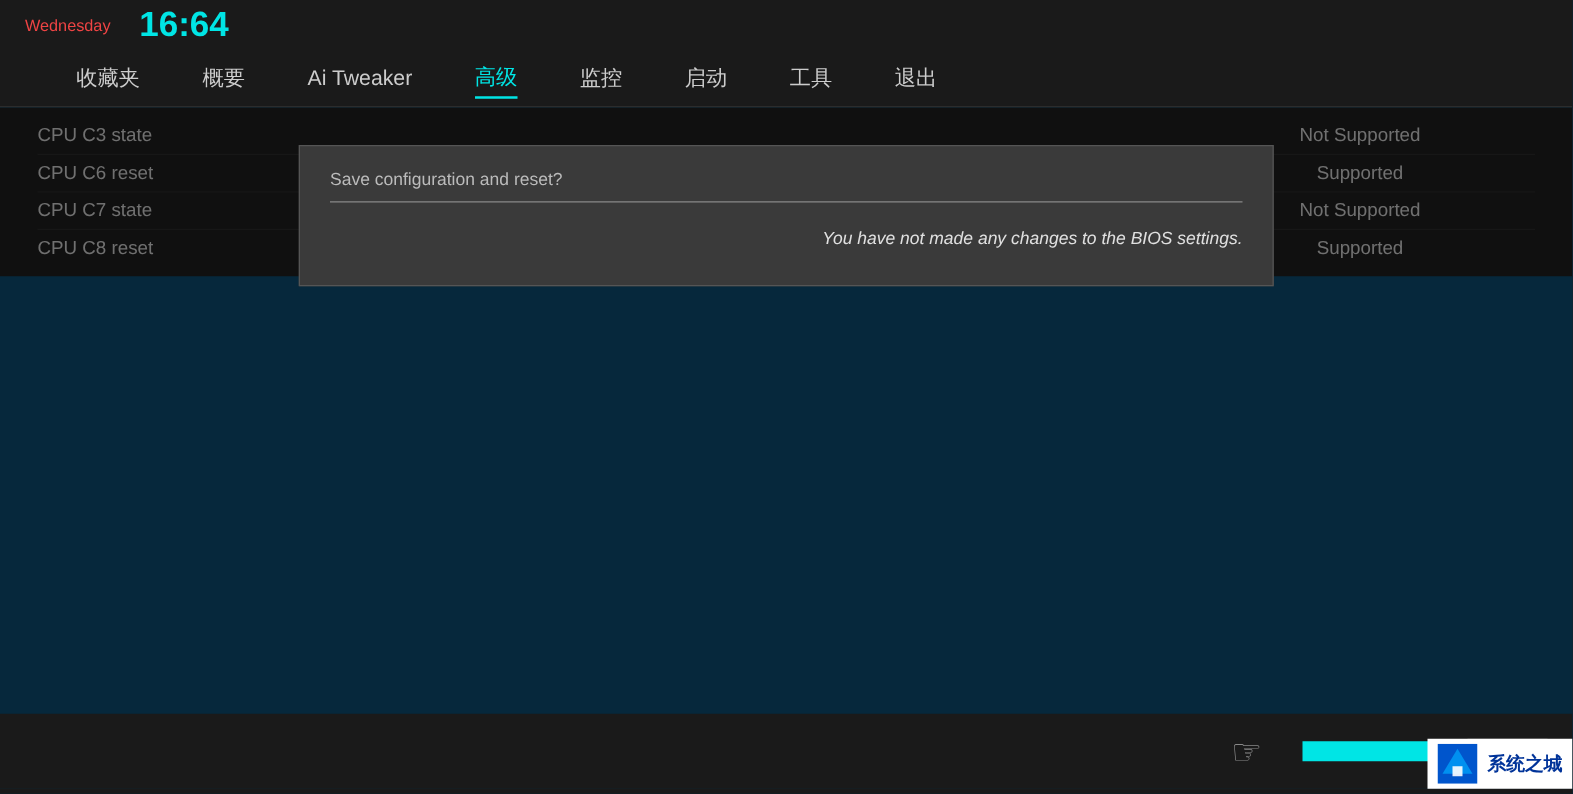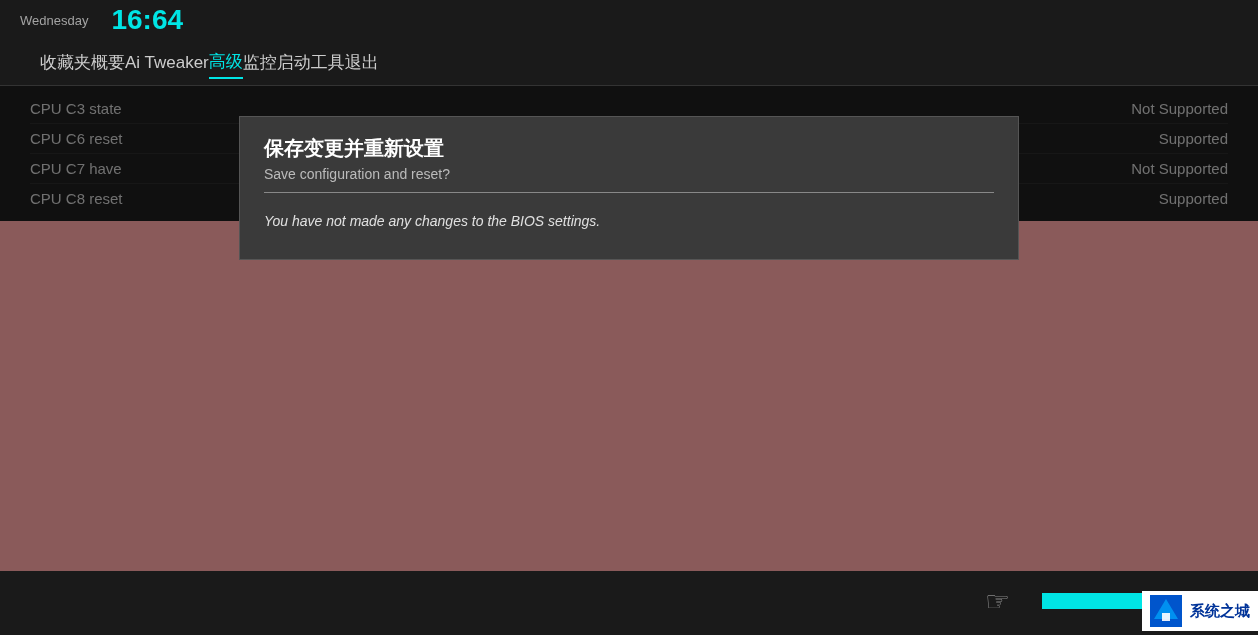--- a/index.html
+++ b/index.html
@@ -20,49 +20,50 @@
       gap: 8px;
     }
     .time-display {
       color: #00e5e5;
       font-size: 28px;
       font-weight: bold;
       font-family: 'Arial Black', sans-serif;
       margin-left: 11px;
     }
     .day-label {
-      color: #a3a3a3;
+      color: #ef4444;
       font-size: 13px;
       margin-right: 4px;
     }
 
     
     .nav-bar {
       background: #1a1a1a;
       display: flex;
       align-items: center;
-      padding: 6px 40px;
+      padding: 6px 61px;
+      gap: 50px;
       border-bottom: 1px solid #333;
     }
     .nav-item {
       color: #ccc;
       font-size: 17px;
       cursor: pointer;
       padding: 4px 0;
       font-family: 'Arial', sans-serif;
     }
     .nav-item.active {
       color: #00e5e5;
       border-bottom: 2px solid #00e5e5;
       text-align: center;
     }
 
     
     .main-content {
-      background: #fca5a5;
+      background: #0c4a6e;
       display: flex;
       flex-direction: column;
       height: calc(635px - 90px);
       position: relative;
     }
 
     
     .cpu-states {
       padding: 8px 30px;
       background: #1e1e1e;
@@ -77,21 +78,21 @@
       border-bottom: none;
     }
     .cpu-label {
       color: #ccc;
       font-size: 15px;
     }
     .cpu-value {
       color: #ccc;
       font-size: 15px;
       min-width: 300px;
-      text-align: right;
+      text-align: center;
       padding-left: 20px;
     }
 
     
     .dialog-overlay {
       position: absolute;
       top: 0; left: 0; right: 0; bottom: 0;
       background: rgba(0,0,0,0.45);
       display: flex;
       align-items: flex-start;
@@ -122,21 +123,22 @@
     .dialog-divider {
       height: 1px;
       background: #888;
       margin: 0 24px;
     }
     .dialog-message {
       padding: 20px 24px 30px 24px;
       color: #e0e0e0;
       font-size: 14px;
       font-style: italic;
-      text-align: left;
+      text-align: right;
+      margin-left: 32px;
     }
 
     
     .bottom-area {
       position: absolute;
       bottom: 0;
       left: 0;
       right: 0;
       height: 60px;
       background: #1a1a1a;
@@ -218,33 +220,32 @@
   <div class="cpu-states">
     <div class="cpu-row">
       <span class="cpu-label">CPU C3 state</span>
       <span class="cpu-value">Not Supported</span>
     </div>
     <div class="cpu-row">
       <span class="cpu-label">CPU C6 reset</span>
       <span class="cpu-value">Supported</span>
     </div>
     <div class="cpu-row">
-      <span class="cpu-label">CPU C7 have</span>
+      <span class="cpu-label">CPU C7 state</span>
       <span class="cpu-value">Not Supported</span>
     </div>
     <div class="cpu-row">
       <span class="cpu-label">CPU C8 reset</span>
       <span class="cpu-value">Supported</span>
     </div>
   </div>
 
   <div class="dialog-overlay">
     <div class="dialog-box">
       <div class="dialog-header">
-        <div class="dialog-title-cn">保存变更并重新设置</div>
         <div class="dialog-title-en">Save configuration and reset?</div>
       </div>
       <div class="dialog-divider"></div>
       <div class="dialog-message">You have not made any changes to the BIOS settings.</div>
     </div>
   </div>
 
   <div class="bottom-area">
     <span class="cursor-icon">☞</span>
     <button class="btn-ok"></button>

